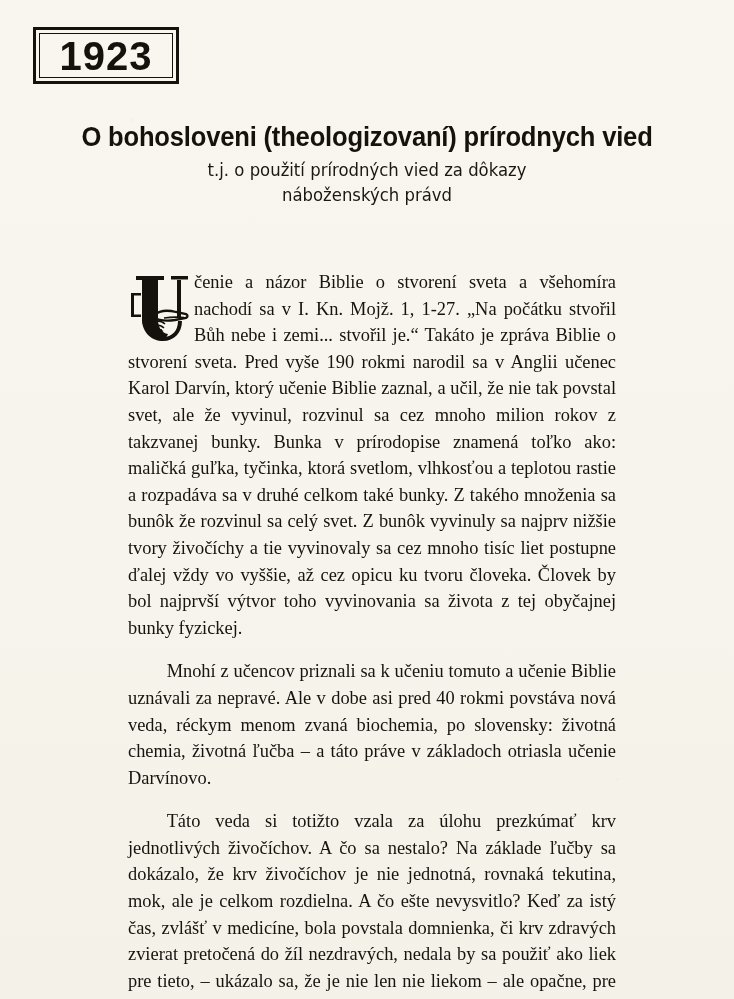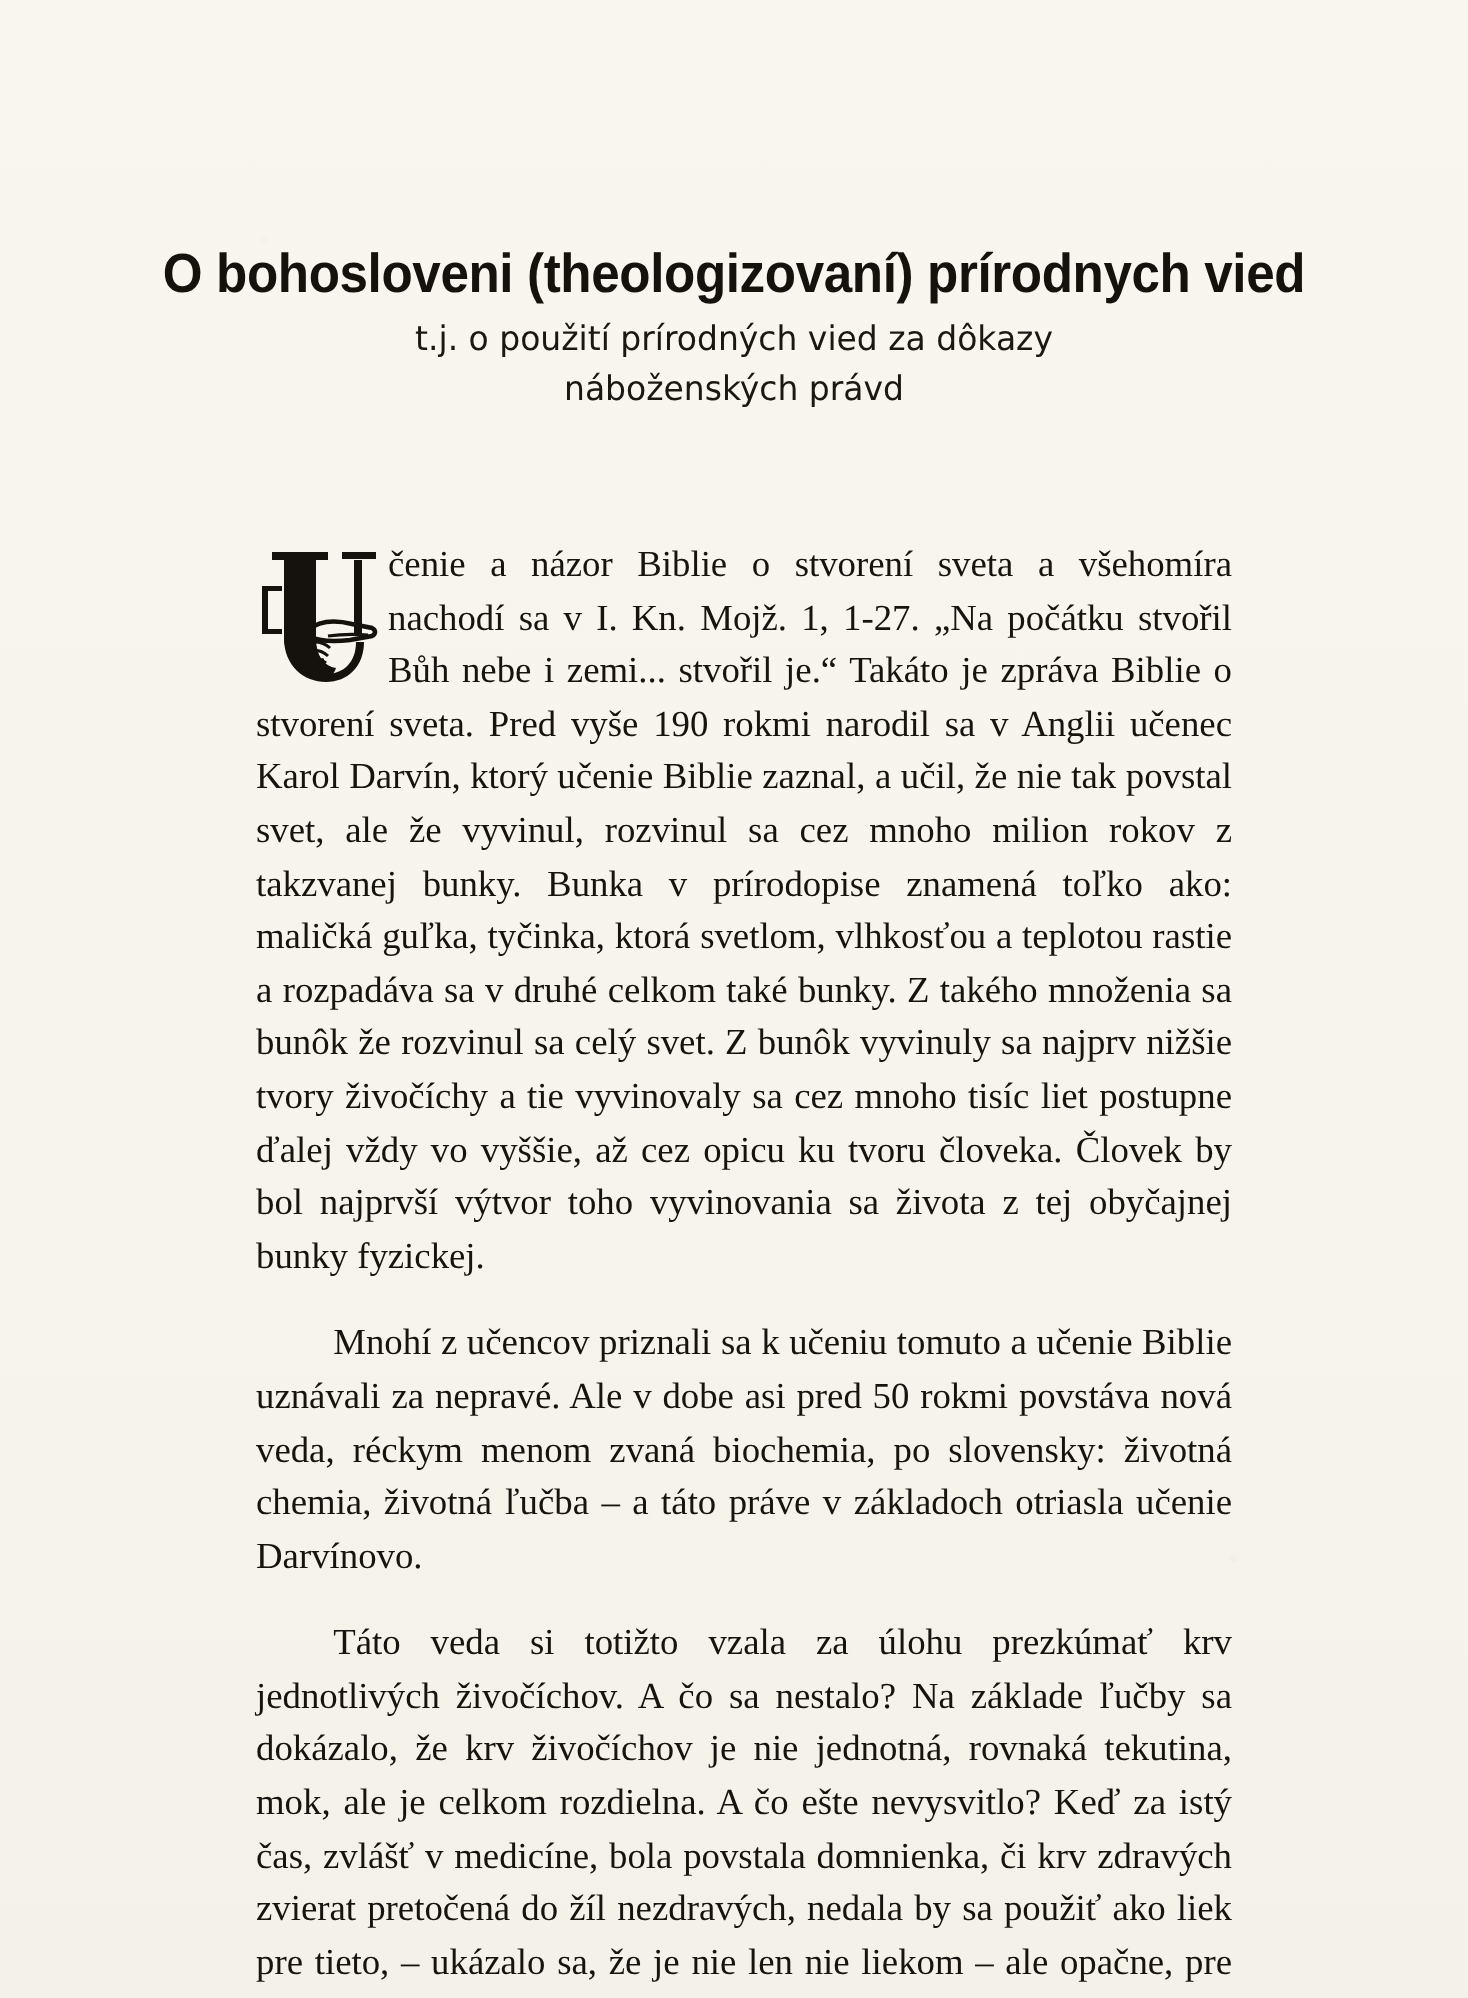--- a/index.html
+++ b/index.html
@@ -120,20 +120,24 @@
   }
   .dropcap svg { display: block; }
 </style>
 </head>
 <body>
 
 <div class="page"></div>
 
 <div class="content">
 
+  <div class="year-box">
+    <div class="year-box-inner"></div>
+    <span class="year-text">1923</span>
+  </div>
 
   <h1 class="title">O bohosloveni (theologizovaní) prírodnych vied</h1>
 
   <div class="subtitle">
     <div>t.j. o použití prírodných vied za dôkazy</div>
     <div>náboženských právd</div>
   </div>
 
   <div class="body-text">
 
@@ -165,18 +169,18 @@
             <path d="M28 54 c3 0 6 1 8 3" fill="none" stroke="#15110d" stroke-width="1.5"></path>
             <path d="M28 58 c3 0 5 1 7 2.5" fill="none" stroke="#15110d" stroke-width="1.5"></path>
 
             <path d="M21 44 l5 -3 M21 48 l5 -3 M21 52 l4 -3" stroke="#15110d" stroke-width="1.4"></path>
           </g>
         </svg>
       </span>
       <span>čenie a názor Biblie o stvorení sveta a všehomíra nachodí sa v I. Kn. Mojž. 1, 1-27. „Na počátku stvořil Bůh nebe i zemi... stvořil je.“ Takáto je zpráva Biblie o stvorení sveta. Pred vyše 190 rokmi narodil sa v Anglii učenec Karol Darvín, ktorý učenie Biblie zaznal, a učil, že nie tak povstal svet, ale že vyvinul, rozvinul sa cez mnoho milion rokov z takzvanej bunky. Bunka v prírodopise znamená toľko ako: maličká guľka, tyčinka, ktorá svetlom, vlhkosťou a teplotou rastie a rozpadáva sa v druhé celkom také bunky. Z takého množenia sa bunôk že rozvinul sa celý svet. Z bunôk vyvinuly sa najprv nižšie tvory živočíchy a tie vyvinovaly sa cez mnoho tisíc liet postupne ďalej vždy vo vyššie, až cez opicu ku tvoru človeka. Človek by bol najprvší výtvor toho vyvinovania sa života z tej obyčajnej bunky fyzickej.</span>
     </p>
 
-    <p>Mnohí z učencov priznali sa k učeniu tomuto a učenie Biblie uznávali za nepravé. Ale v dobe asi pred 50 rokmi povstáva nová veda, réckym menom zvaná biochemia, po slovensky: životná chemia, životná ľučba – a táto práve v základoch otriasla učenie Darvínovo.</p>
+    <p>Mnohí z učencov priznali sa k učeniu tomuto a učenie Biblie uznávali za nepravé. Ale v dobe asi pred 40 rokmi povstáva nová veda, réckym menom zvaná biochemia, po slovensky: životná chemia, životná ľučba – a táto práve v základoch otriasla učenie Darvínovo.</p>
 
     <p>Táto veda si totižto vzala za úlohu prezkúmať krv jednotlivých živočíchov. A čo sa nestalo? Na základe ľučby sa dokázalo, že krv živočíchov je nie jednotná, rovnaká tekutina, mok, ale je celkom rozdielna. A čo ešte nevysvitlo? Keď za istý čas, zvlášť v medicíne, bola povstala domnienka, či krv zdravých zvierat pretočená do žíl nezdravých, nedala by sa použiť ako liek pre tieto, – ukázalo sa, že je nie len nie liekom – ale opačne, pre iný druh zvierat rovno otravou, jedom, smrťou. Tak je teraz už celkom zistené, že krv jedneho zvieracieho rodu je celkom ináč složená zo živlov (elementov) fyzických, než krv iného rodu zvieracieho. Ale toto platí nielen o zvieratoch ale i o rastlinách a stromoch. Lebo čo stojí povedané v Biblii o živočíchoch, to stojí i o rastlinách. „Zploď země trávu a bylinu, vydávajíci símě, a strom plodný nesouci ovoce podlé pokolení svého, v němž by bylo símě jeho na zemi.“ Mojž. 1, 16.</p>
 
   </div>
 </div>
 
 </body></html>

